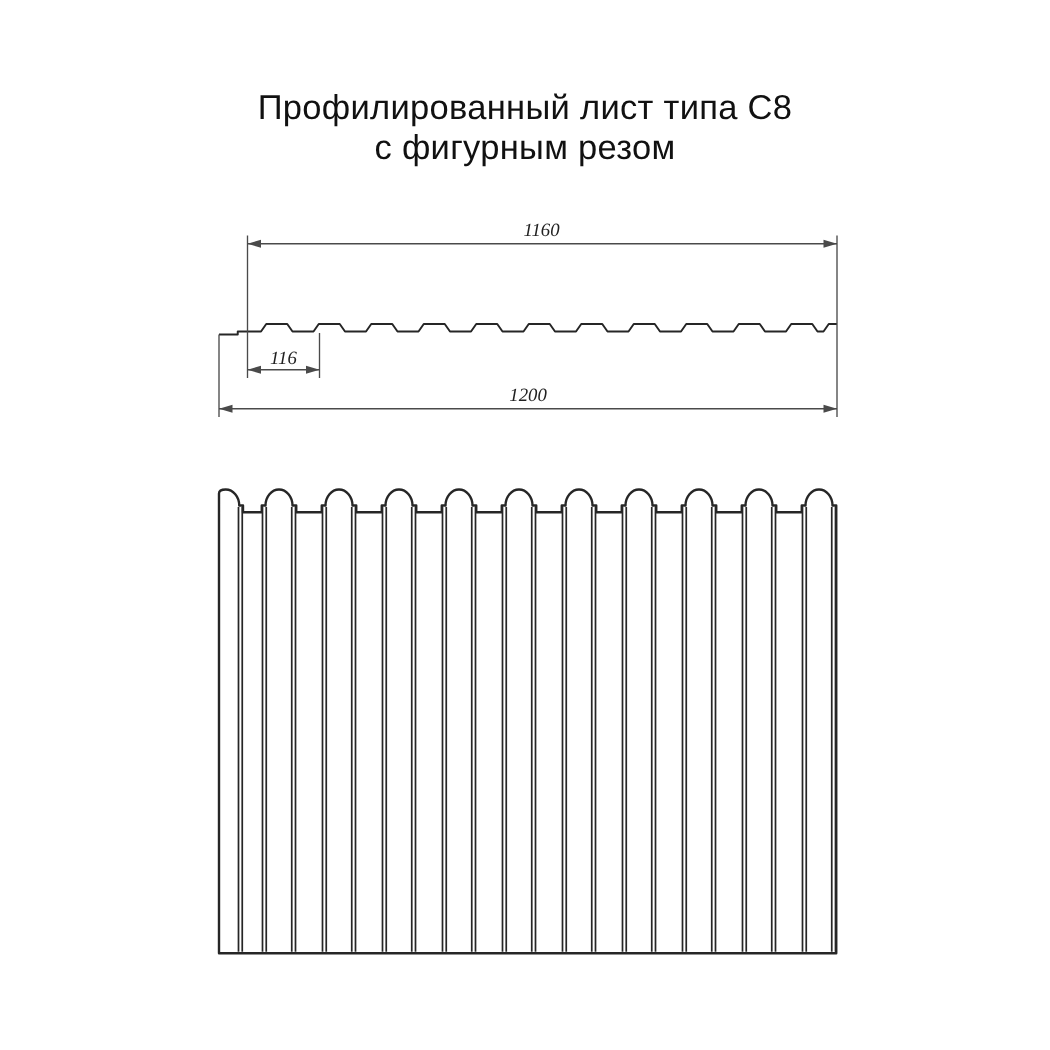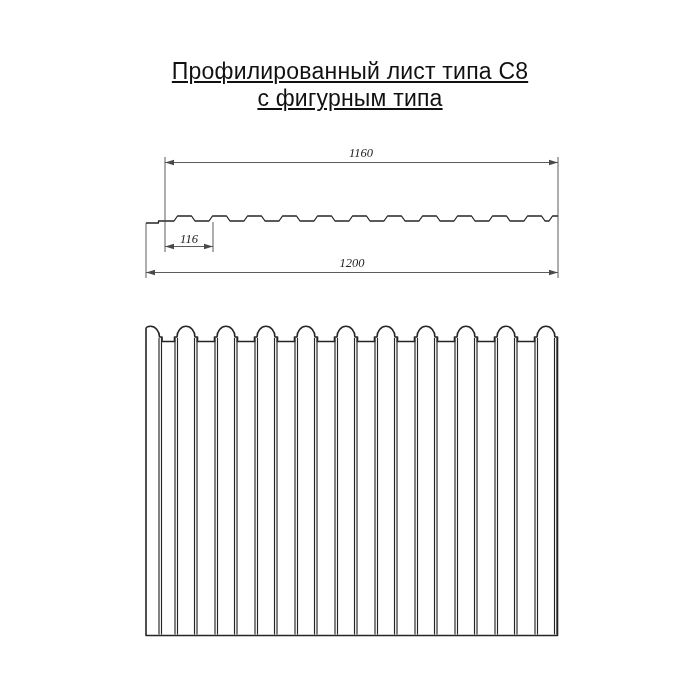--- a/index.html
+++ b/index.html
@@ -1,29 +1,29 @@
 <!DOCTYPE html>
 <html><head>
 <meta charset="utf-8">
 <style>
   html,body{margin:0;padding:0;}
   .page{position:relative;width:700px;height:700px;background:#ffffff;overflow:hidden;
         font-family:"Liberation Sans",sans-serif;}
   .title{position:absolute;top:58px;left:0;right:0;text-align:center;
-         font-size:23px;line-height:27px;color:#111;letter-spacing:0.2px;text-decoration:underline;}
+         font-size:23px;line-height:27px;color:#111;letter-spacing:0.2px;}
   .drawing-svg{position:absolute;left:0;top:0;}
   .dim-text{font-family:"Liberation Serif",serif;font-style:italic;font-size:12.5px;fill:#222;}
 </style>
 </head>
 <body>
 
 <div class="page">
   <div class="title">
     <div>Профилированный лист типа С8</div>
-    <div>с фигурным типа</div>
+    <div>с фигурным резом</div>
   </div>
   <svg id="drawing" class="drawing-svg" width="700" height="700" viewBox="0 0 700 700">
       <g fill="none" stroke="#262626" stroke-width="1.3" stroke-linejoin="round">
         <path d="M 146 223 H 158.5 V 221 H 174 L 177.5 216 H 191.5 L 195 221 H 209 L 212.5 216 H 226.5 L 230 221 H 244 L 247.5 216 H 261.5 L 265 221 H 279 L 282.5 216 H 296.5 L 300 221 H 314 L 317.5 216 H 331.5 L 335 221 H 349 L 352.5 216 H 366.5 L 370 221 H 384 L 387.5 216 H 401.5 L 405 221 H 419 L 422.5 216 H 436.5 L 440 221 H 454 L 457.5 216 H 471.5 L 475 221 H 489 L 492.5 216 H 506.5 L 510 221 H 524 L 527.5 216 H 541.5 L 545 221 H 549 L 552.5 216 H 558"></path>
       </g>
       <g fill="none" stroke="#4a4a4a" stroke-width="0.9">
         <g>
           <line x1="165" y1="157" x2="165" y2="252"></line>
           <line x1="558" y1="157" x2="558" y2="278"></line>
           <line x1="165" y1="162.5" x2="558" y2="162.5"></line>

